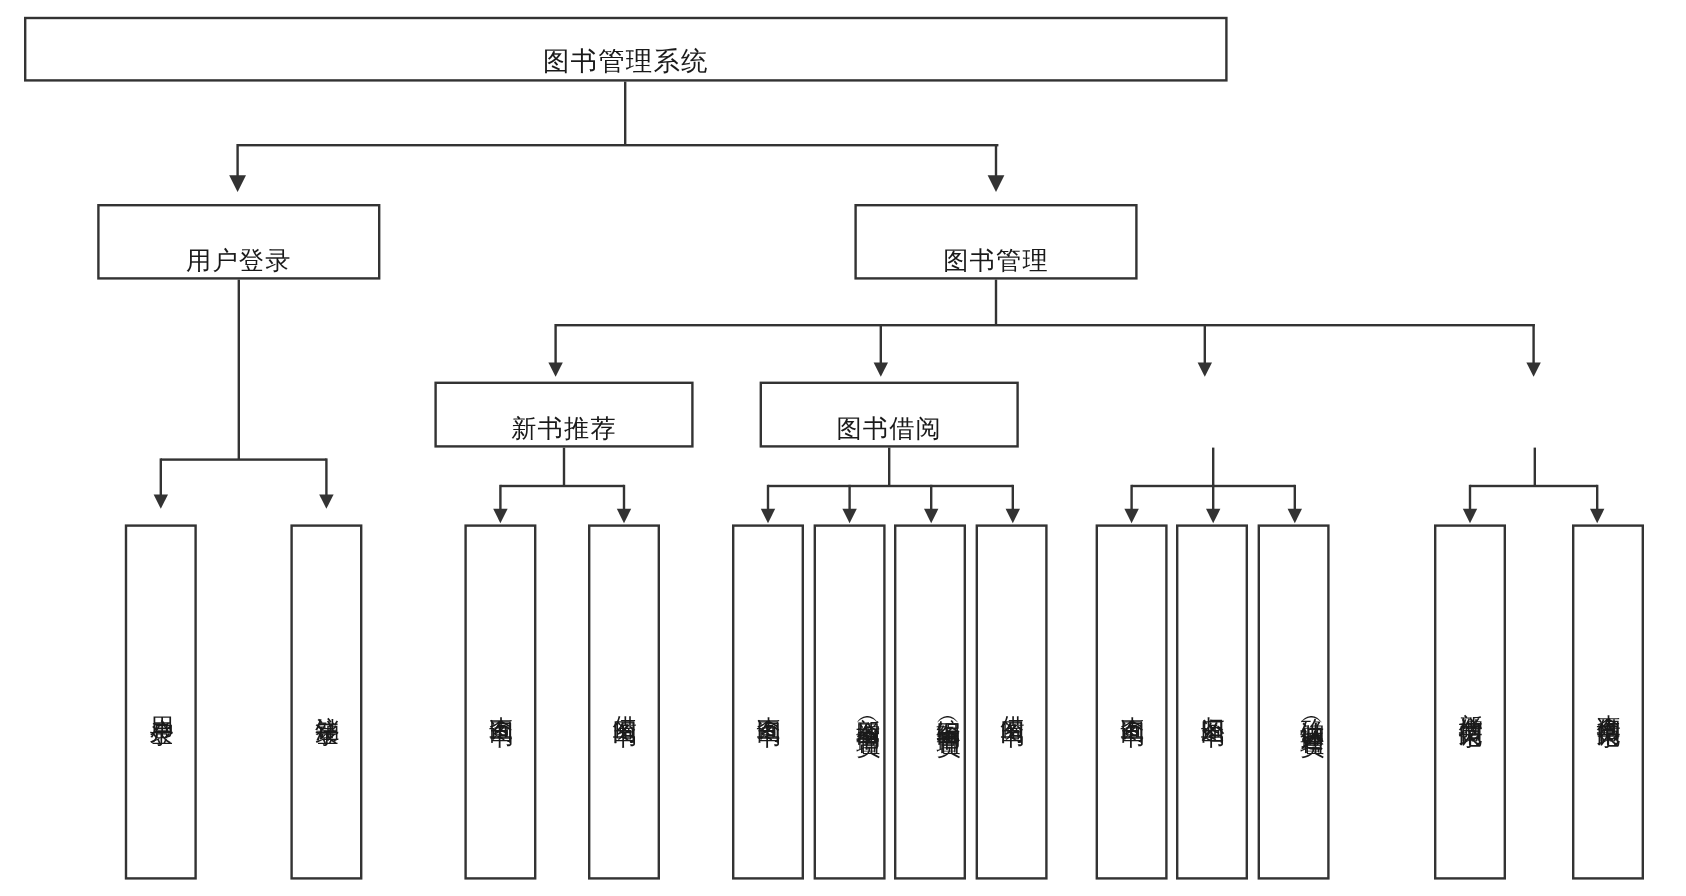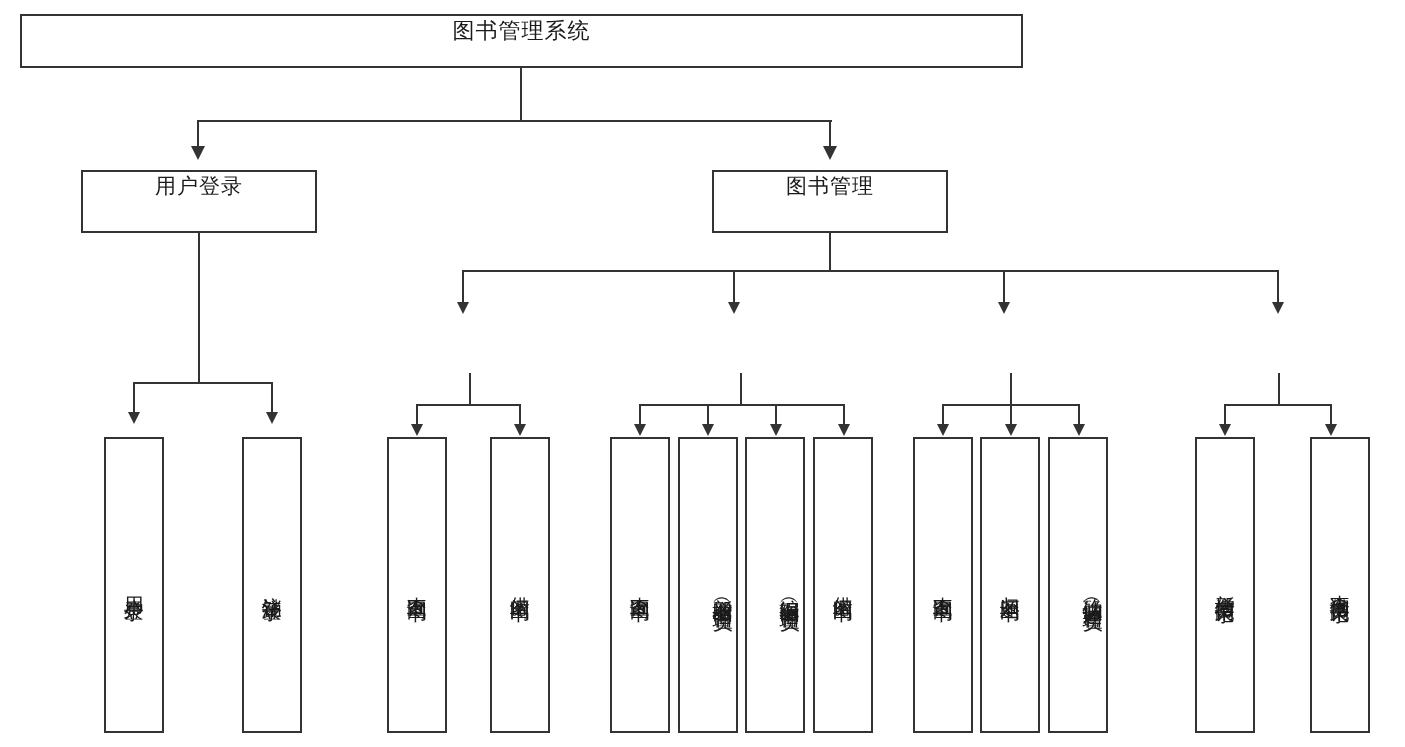--- a/index.html
+++ b/index.html
@@ -15,21 +15,21 @@
     background:#ffffff;
     overflow:hidden;
   }
   
   .node{
     position:absolute;
     box-sizing:border-box;
     background:#ffffff;
     border:2px solid #333333;
     display:flex;
-    align-items:flex-start;
+    align-items:flex-end;
     justify-content:center;
     color:#1a1a1a;
   }
   .node.h{
     font-size:21px;
     letter-spacing:1px;
   }
   .node.root{font-size:22px;}
   .node.v{
     writing-mode:vertical-rl;
@@ -112,20 +112,26 @@
   <div class="ln h" style="left:463px;top:270px;width:816px;"></div>
   <div class="ln v" style="left:462px;top:270px;height:34px;"></div>
   <div class="arrow sm" style="left:457px;top:302px;"></div>
   <div class="ln v" style="left:733px;top:270px;height:34px;"></div>
   <div class="arrow sm" style="left:728px;top:302px;"></div>
   <div class="ln v" style="left:1003px;top:270px;height:34px;"></div>
   <div class="arrow sm" style="left:998px;top:302px;"></div>
   <div class="ln v" style="left:1277px;top:270px;height:34px;"></div>
   <div class="arrow sm" style="left:1272px;top:302px;"></div>
 
+  <div class="node h" style="left:362px;top:318px;width:216px;height:55px;">
+    <span class="lbl">新书推荐</span>
+  </div>
+  <div class="node h" style="left:633px;top:318px;width:216px;height:55px;">
+    <span class="lbl">图书借阅</span>
+  </div>
 
   <div class="ln v" style="left:469px;top:373px;height:32px;"></div>
   <div class="ln h" style="left:417px;top:404px;width:103px;"></div>
   <div class="ln v" style="left:416px;top:404px;height:22px;"></div>
   <div class="arrow sm" style="left:411px;top:424px;"></div>
   <div class="ln v" style="left:519px;top:404px;height:22px;"></div>
   <div class="arrow sm" style="left:514px;top:424px;"></div>
 
   <div class="ln v" style="left:740px;top:373px;height:32px;"></div>
   <div class="ln h" style="left:640px;top:404px;width:204px;"></div>

